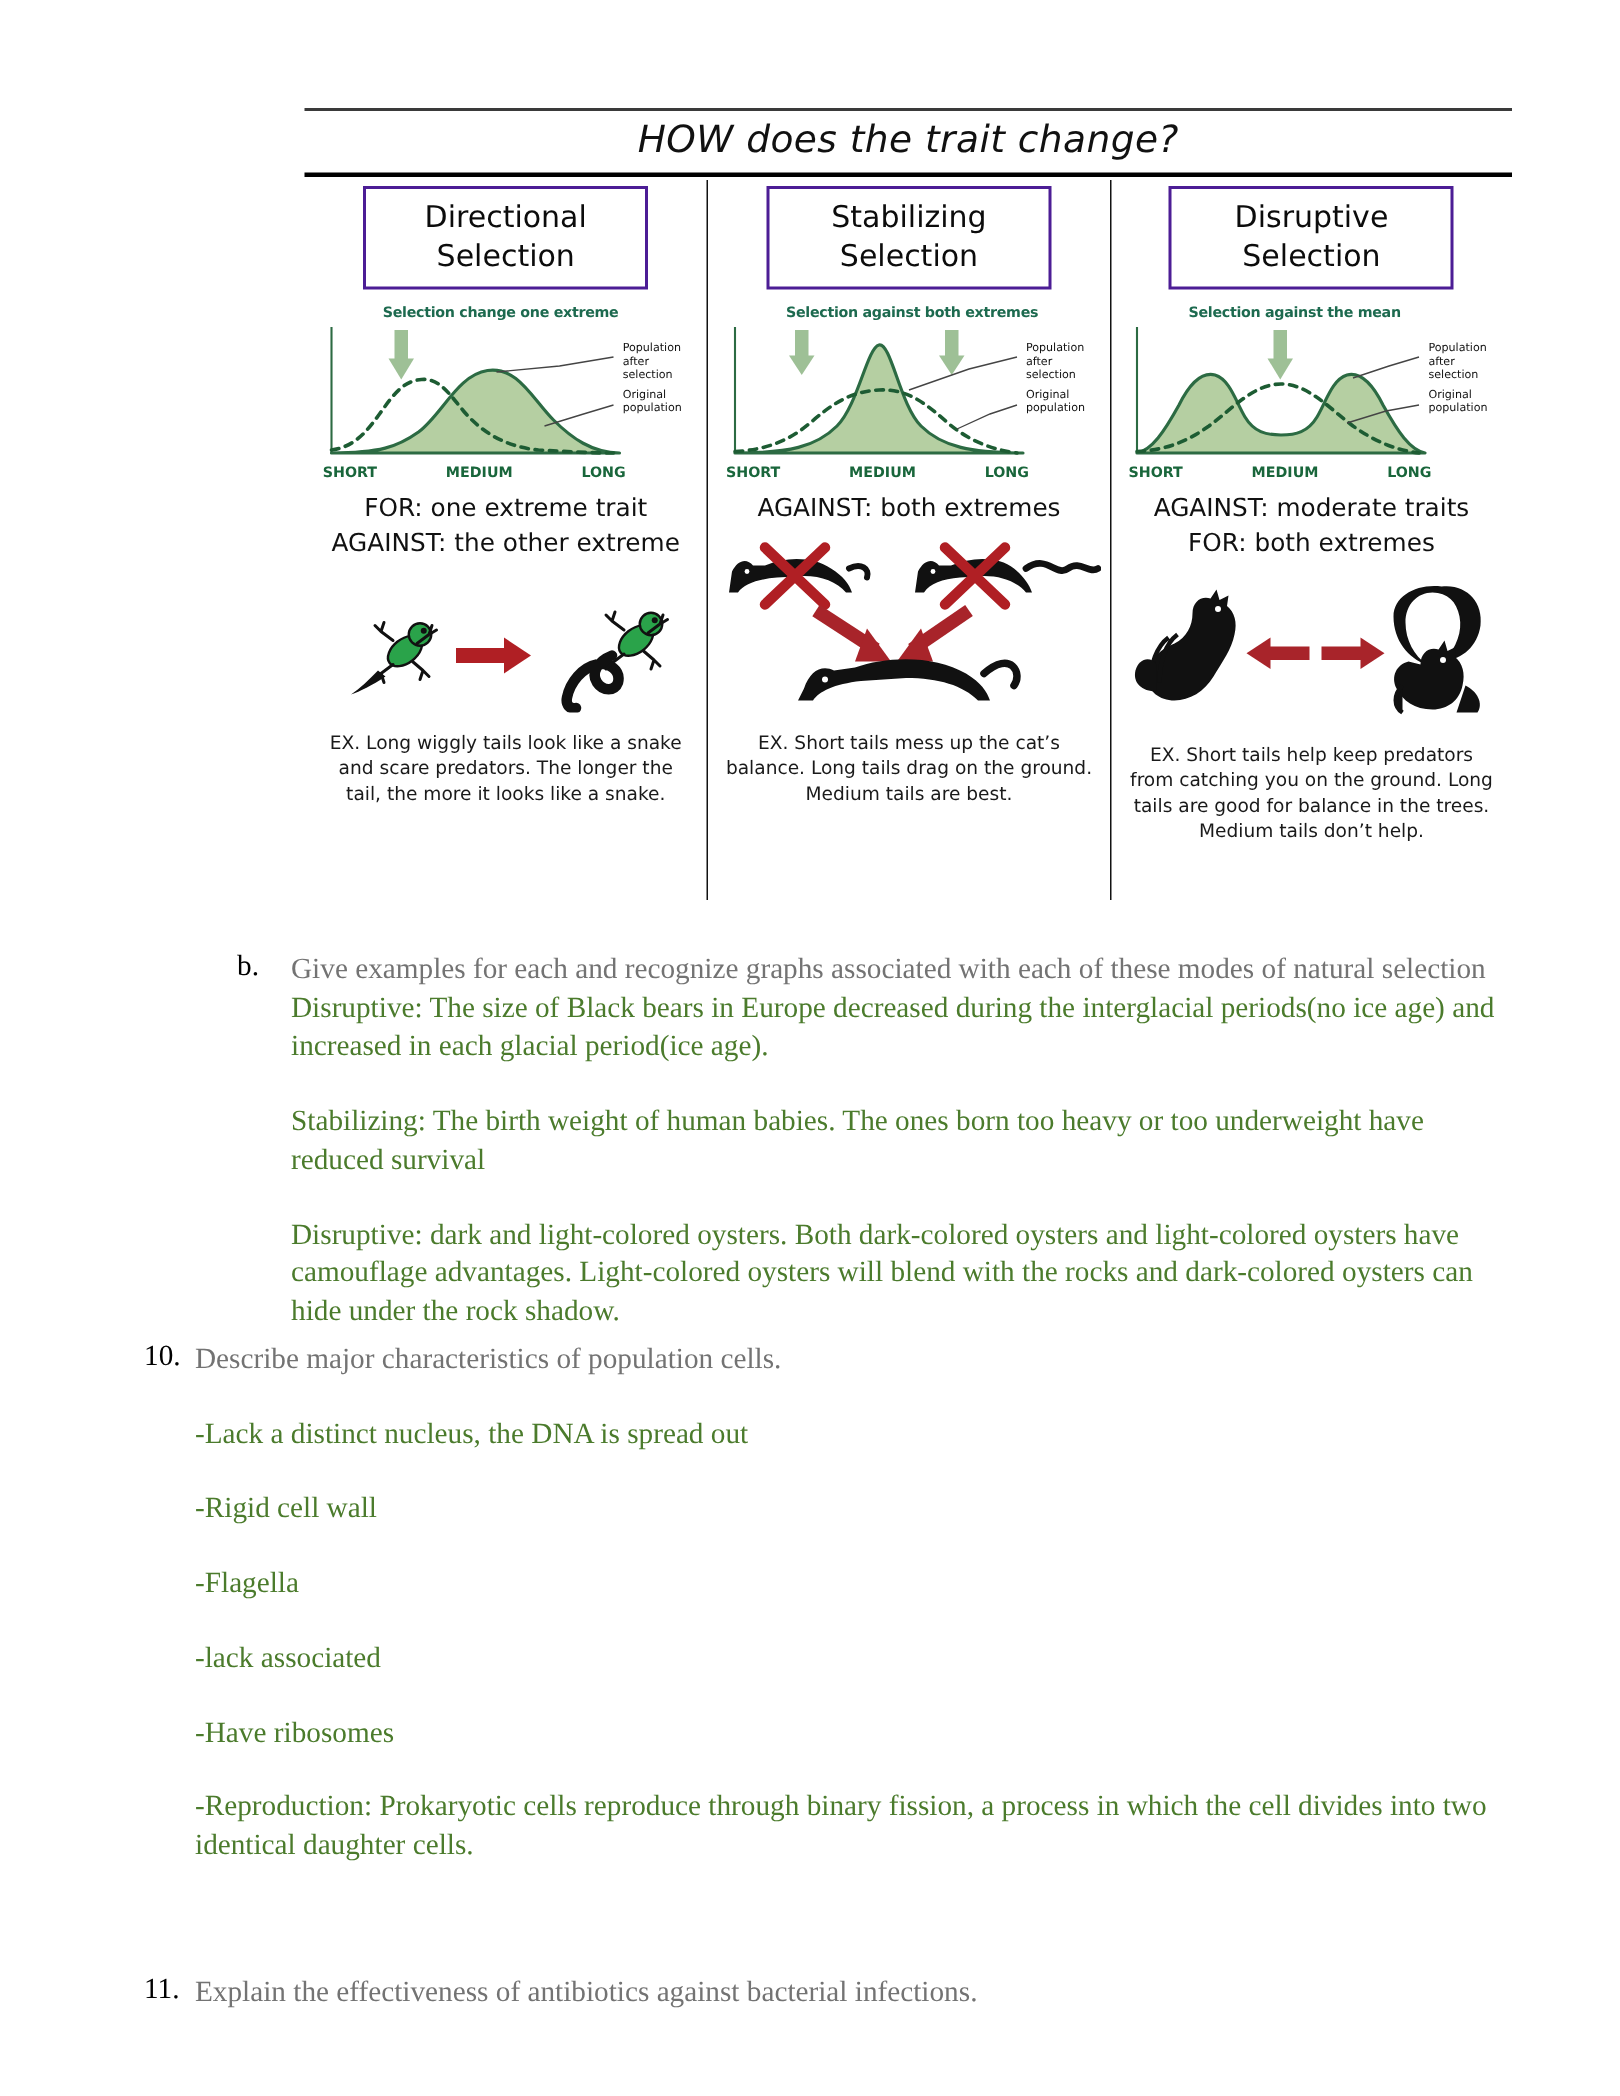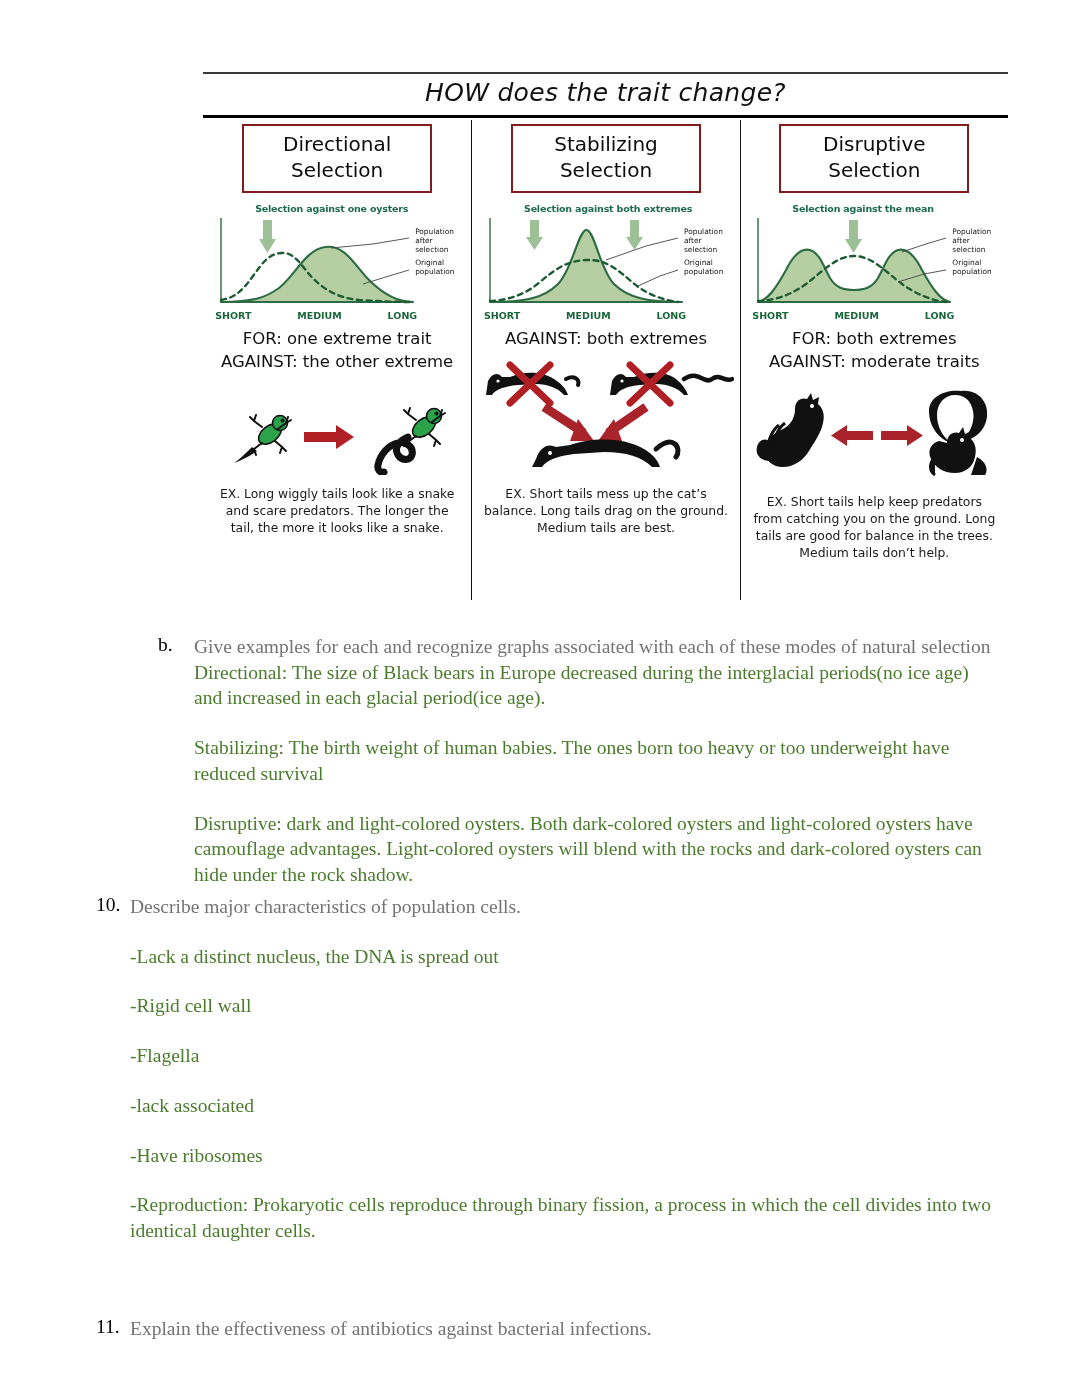--- a/index.html
+++ b/index.html
@@ -53,21 +53,21 @@
     width: 33.333%;
     position: relative;
     box-sizing: border-box;
     padding: 0 4px;
   }
   .col.divided { border-left: 1.5px solid #111; }
 
   .title-box {
     margin: 4px auto 0;
     width: 182px;
-    border: 2px solid #7f1d1d;
+    border: 2px solid #4c1d95;
     text-align: center;
     padding: 5px 2px 7px;
     font-family: "DejaVu Sans", sans-serif;
     font-size: 20px;
     line-height: 1.32;
     color: #0c0c0c;
   }
 
   
   .chart-wrap {
@@ -158,21 +158,21 @@
 
   <div class="columns">
 
     <div class="col">
       <div class="title-box">
         <div>Directional</div>
         <div>Selection</div>
       </div>
 
       <div class="chart-wrap">
-        <div class="chart-heading shift-l">Selection against one oysters</div>
+        <div class="chart-heading shift-l">Selection change one extreme</div>
         <svg class="chart-svg" width="248" height="96" viewBox="0 0 248 96">
 
           <path d="M8 4 L8 88 L200 88" fill="none" stroke="#2c6b43" stroke-width="1.4"></path>
 
           <path d="M8 88 C40 88 52 84 66 74 C82 62 92 36 112 33 C132 30 142 52 156 66 C168 78 182 88 200 88 Z" fill="#b5cfa2" stroke="#2c6b43" stroke-width="2.1" stroke-linejoin="round"></path>
 
           <path d="M8 86 C22 84 30 76 40 62 C50 48 56 40 68 39 C80 38 86 48 96 60 C108 74 124 84 146 86 C164 87 180 88 196 88" fill="none" stroke="#1d5c33" stroke-width="2.4" stroke-dasharray="5 4.5" stroke-linecap="round"></path>
 
           <g stroke="none">
             <rect x="50" y="6" width="9" height="20" fill="#9ec096"></rect>
@@ -336,22 +336,22 @@
         <div class="legend-text legend-a">Population after selection</div>
         <div class="legend-text legend-b">Original population</div>
         <div class="axis-labels">
           <span>SHORT</span>
           <span>MEDIUM</span>
           <span style="padding-right:42px">LONG</span>
         </div>
       </div>
 
       <div class="forline">
+        <div>AGAINST: moderate traits</div>
         <div>FOR: both extremes</div>
-        <div>AGAINST: moderate traits</div>
       </div>
 
       <div class="art">
         <svg width="250" height="104" viewBox="0 0 250 104">
 
           <g>
             <path d="M46 30 C46 22 52 18 58 20 L62 14 L64 21 L70 18 L69 25 C74 29 76 36 74 44 C72 54 66 62 60 72 C54 82 44 88 34 88 C24 88 16 82 16 72 C16 62 24 54 34 50 C42 46 46 38 46 30 Z" fill="#111"></path>
             <circle cx="63" cy="27" r="2" fill="#fff"></circle>
             <path d="M30 46 C22 52 18 64 18 76 M36 44 C28 50 24 62 24 76" stroke="#111" stroke-width="3" fill="none"></path>
             <path d="M22 82 C12 82 6 76 8 68 C10 60 18 58 22 64" fill="#111"></path>
@@ -382,21 +382,21 @@
   </div>
 </div>
 
 <div class="doc">
 
   <div class="q-block" style="position:relative; height:280px;">
     <div style="position:absolute; left:158px; top:20px; width:840px;">
       <div style="position:relative; padding-left:36px;">
         <span class="marker">b.</span>
         <p class="t">Give examples for each and recognize graphs associated with each of these modes of natural selection</p>
-        <p class="t green" style="margin-top:0;">Directional: The size of Black bears in Europe decreased during the interglacial periods(no ice age) and increased in each glacial period(ice age).</p>
+        <p class="t green" style="margin-top:0;">Disruptive: The size of Black bears in Europe decreased during the interglacial periods(no ice age) and increased in each glacial period(ice age).</p>
         <div class="gap-m"></div>
         <p class="t green">Stabilizing: The birth weight of human babies. The ones born too heavy or too underweight have reduced survival</p>
         <div class="gap-m"></div>
         <p class="t green">Disruptive: dark and light-colored oysters. Both dark-colored oysters and light-colored oysters have camouflage advantages. Light-colored oysters will blend with the rocks and dark-colored oysters can hide under the rock shadow.</p>
       </div>
     </div>
   </div>
 
   <div class="q-block" style="position:relative;">
     <div style="position:absolute; left:96px; top:0px; width:900px;">

